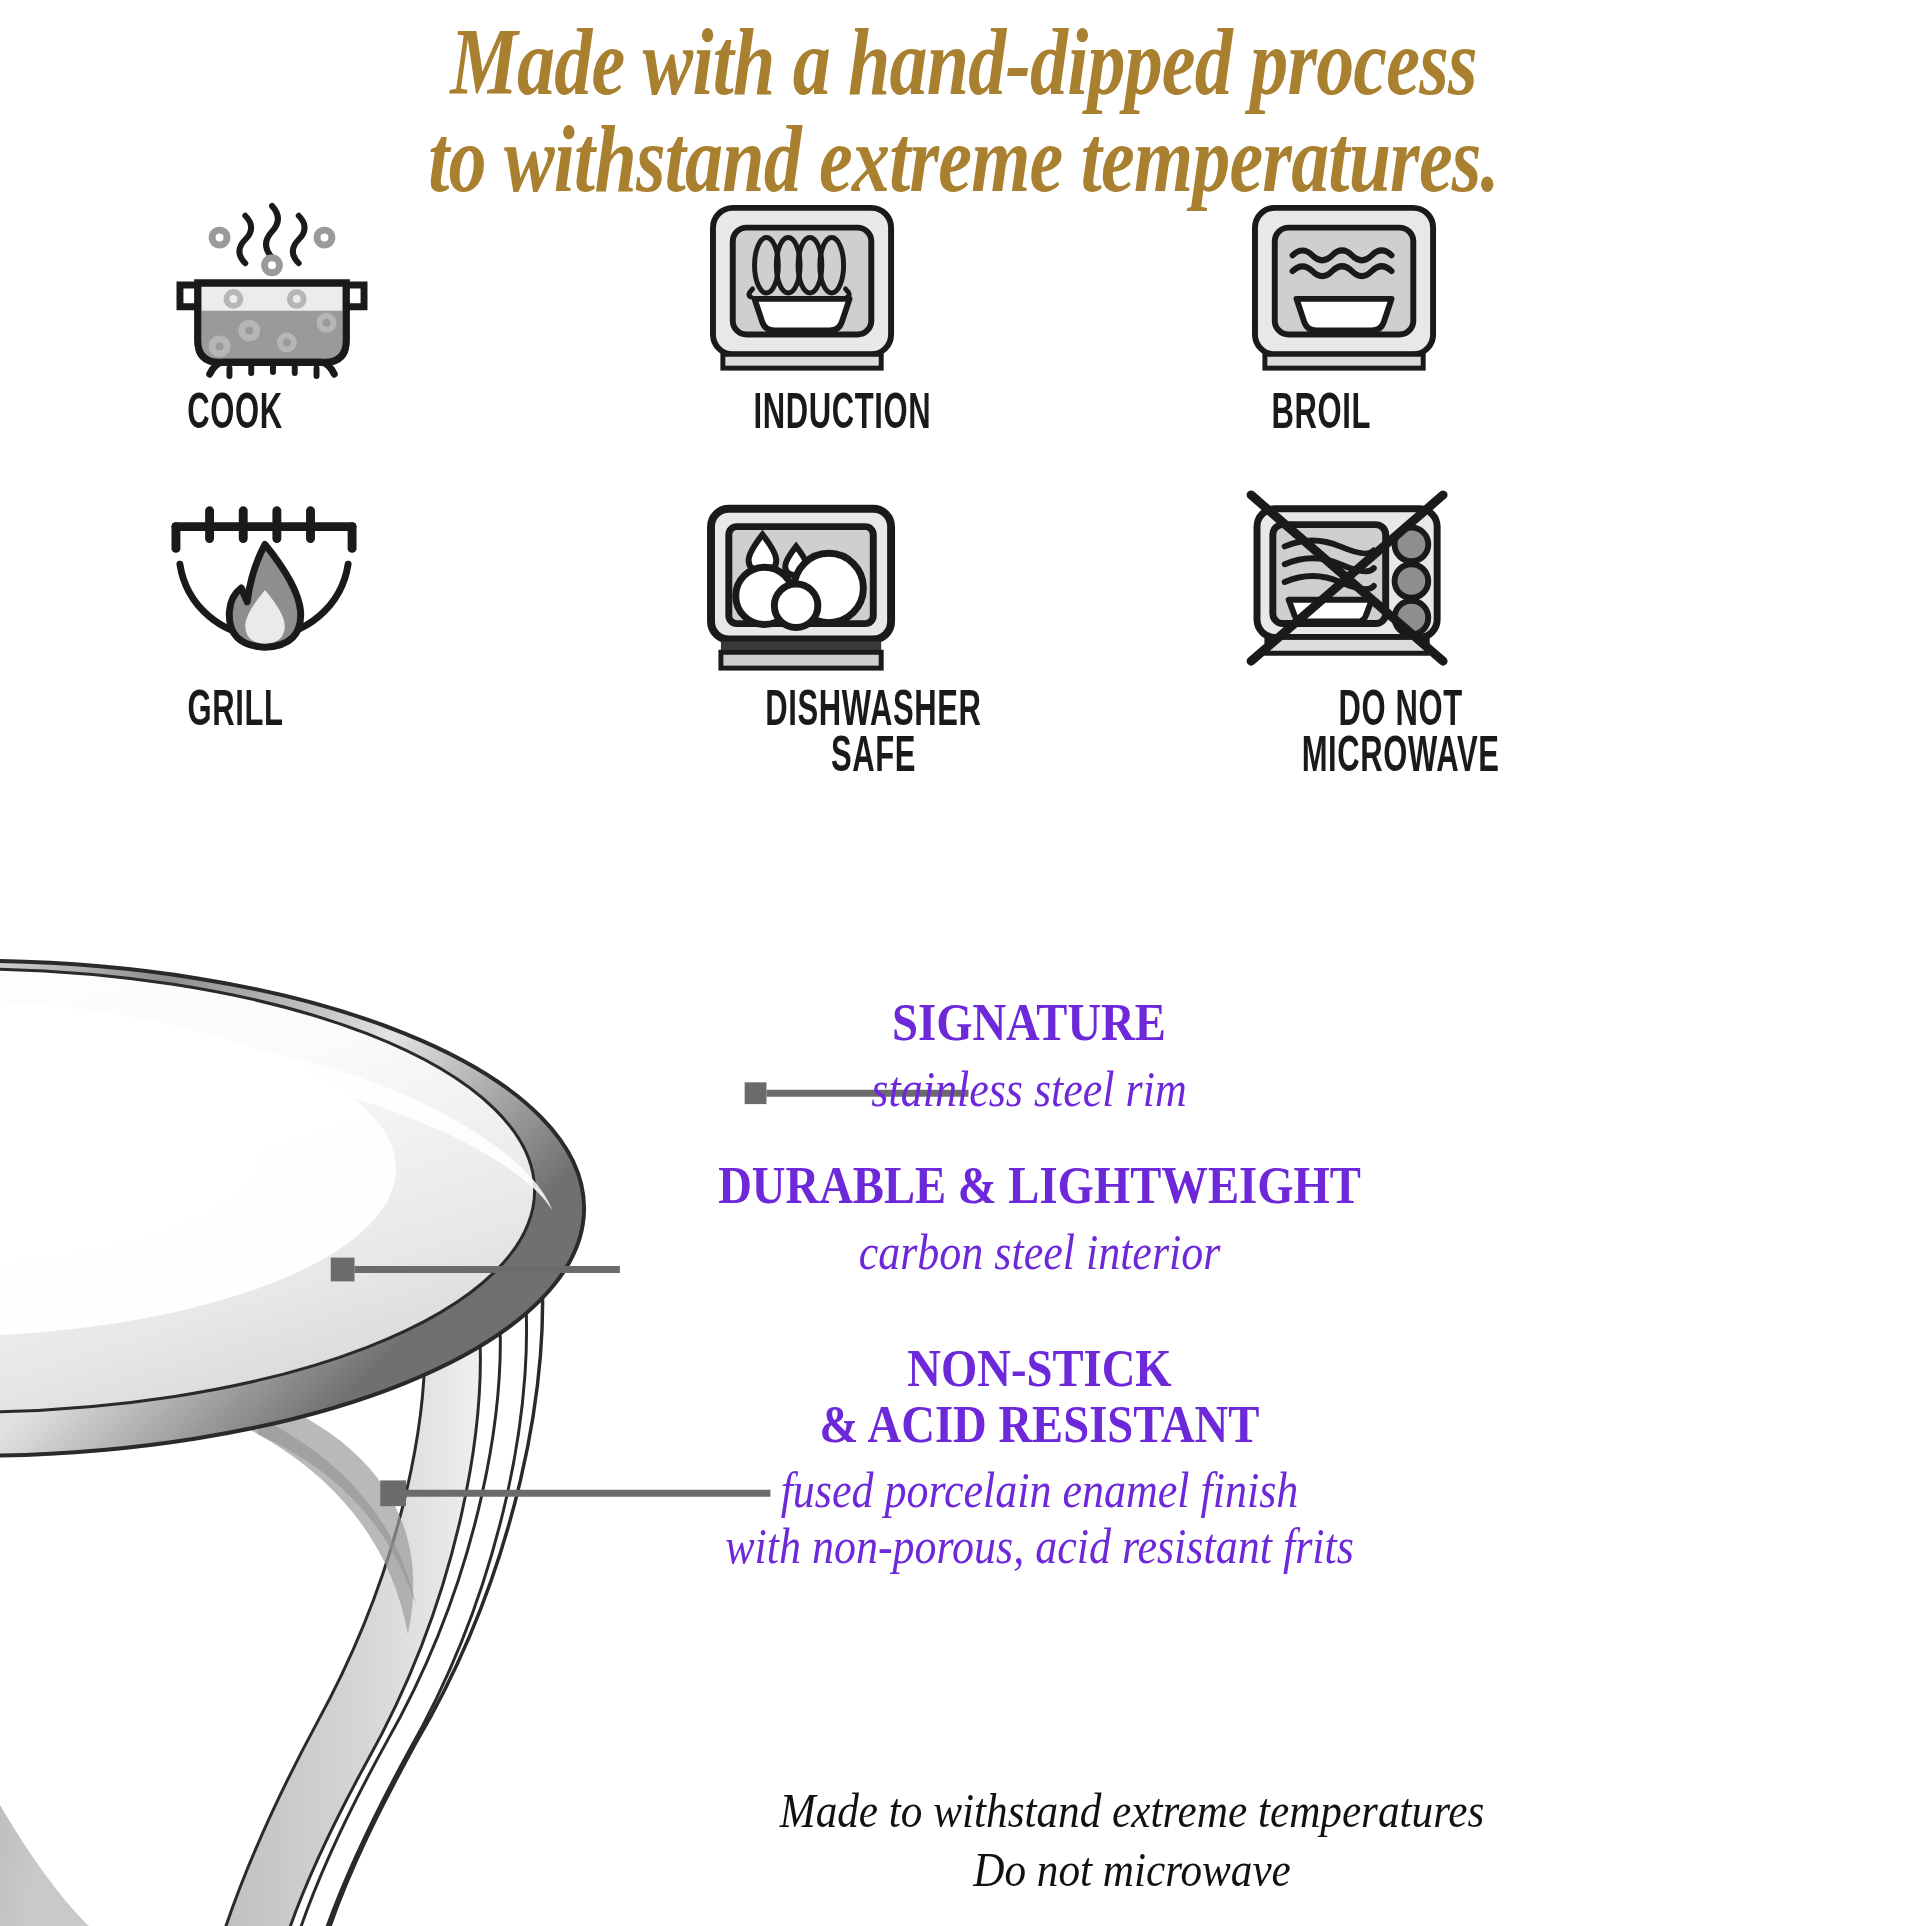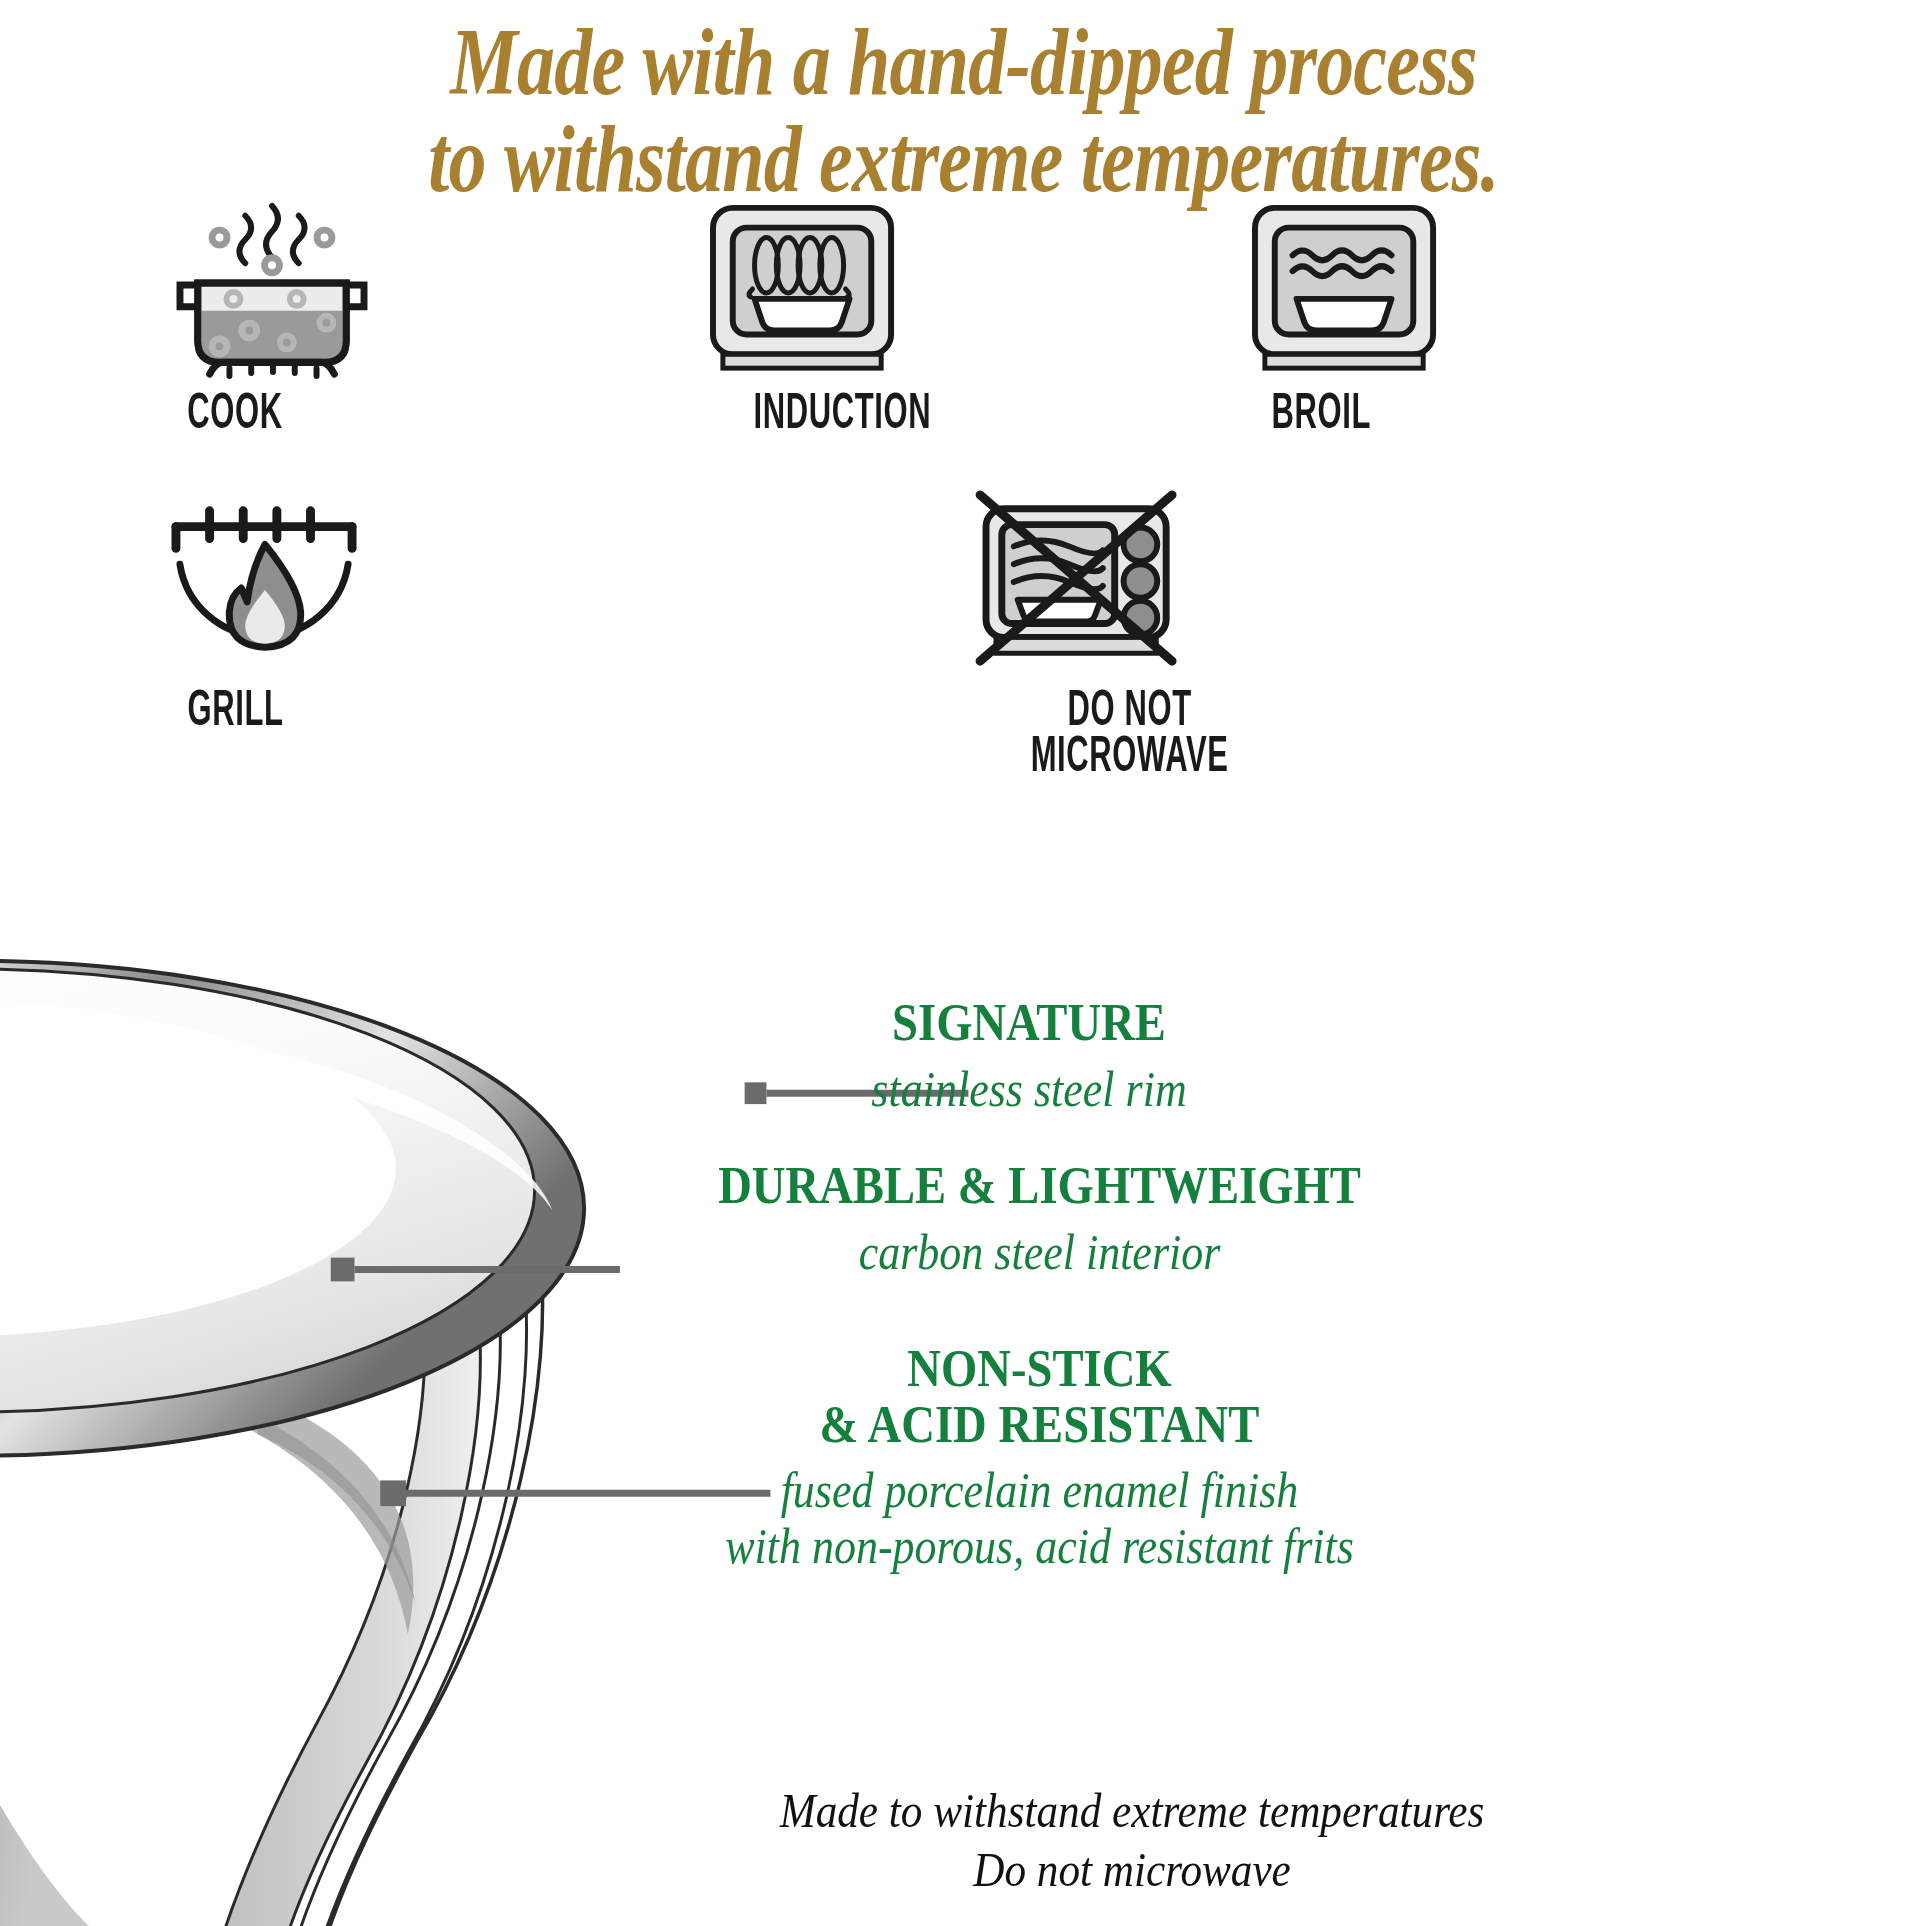--- a/index.html
+++ b/index.html
@@ -79,21 +79,21 @@
     left: -297px; top: 822px;
     width: 1089px; height: 1129px;
   }
 
   
   .callouts { position: absolute; left: 0; top: 0; width: 100%; height: 100%; pointer-events: none; }
   .callout {
     position: absolute;
     text-align: center;
     font-family: "Liberation Serif", serif;
-    color: #15803d;
+    color: #6d28d9;
   }
   .callout .c-title {
     font-weight: bold;
     font-size: 53px;
     line-height: 1.05;
     letter-spacing: 0px;
     transform: scaleX(0.88);
     white-space: nowrap;
   }
   .callout .c-title .t2 { display: block; }
@@ -258,20 +258,42 @@
 
             <path d="M108 54 q34 42 36 68 q2 34 -36 36 q-38 -2 -36 -36 q1 -16 12 -24 l6 14 q4 -32 18 -58 z" fill="#8e8e8e" stroke="#1a1a1a" stroke-width="7" stroke-linejoin="round"></path>
             <path d="M108 100 q20 24 20 36 q0 18 -20 18 q-20 0 -20 -18 q0 -12 20 -36 z" fill="#eaeaea" stroke="none"></path>
           </svg>
         </div>
         <div class="icon-label">
           <span>GRILL</span>
         </div>
       </div>
 
+      <div class="icon-cell">
+        <div class="icon-art">
+          <svg width="213" height="188" viewBox="0 0 215 190">
+            <rect x="12" y="18" width="182" height="132" rx="18" fill="#e8e8e8" stroke="#1a1a1a" stroke-width="8"></rect>
+            <rect x="30" y="36" width="146" height="98" rx="8" fill="#cfcfcf" stroke="#1a1a1a" stroke-width="7"></rect>
+
+            <path d="M64 44 q14 18 14 26 q0 11 -14 11 q-14 0 -14 -11 q0 -8 14 -26 z" fill="#ffffff" stroke="#1a1a1a" stroke-width="6"></path>
+            <path d="M98 56 q11 14 11 20 q0 9 -11 9 q-11 0 -11 -9 q0 -6 11 -20 z" fill="#ffffff" stroke="#1a1a1a" stroke-width="6"></path>
+
+            <circle cx="131" cy="98" r="35" fill="#ffffff" stroke="#1a1a1a" stroke-width="7"></circle>
+            <circle cx="66" cy="106" r="29" fill="#ffffff" stroke="#1a1a1a" stroke-width="7"></circle>
+            <circle cx="98" cy="116" r="22" fill="#ffffff" stroke="#1a1a1a" stroke-width="7"></circle>
+
+            <rect x="22" y="152" width="162" height="9" fill="#3a3a3a"></rect>
+            <rect x="22" y="163" width="162" height="16" fill="#cfcfcf" stroke="#1a1a1a" stroke-width="5"></rect>
+          </svg>
+        </div>
+        <div class="icon-label">
+          <span>DISHWASHER</span>
+          <span class="lb2">SAFE</span>
+        </div>
+      </div>
 
       <div class="icon-cell">
         <div class="icon-art">
           <svg width="228" height="194" viewBox="0 0 230 196">
             <rect x="16" y="24" width="182" height="130" rx="18" fill="#e8e8e8" stroke="#1a1a1a" stroke-width="7"></rect>
             <rect x="32" y="40" width="114" height="100" rx="10" fill="#cfcfcf" stroke="#1a1a1a" stroke-width="7"></rect>
 
             <g fill="none" stroke="#1a1a1a" stroke-width="6" stroke-linecap="round">
               <path d="M44 62 q28 -12 56 0 t34 4"></path>
               <path d="M44 80 q28 -12 56 0 t34 4"></path>

